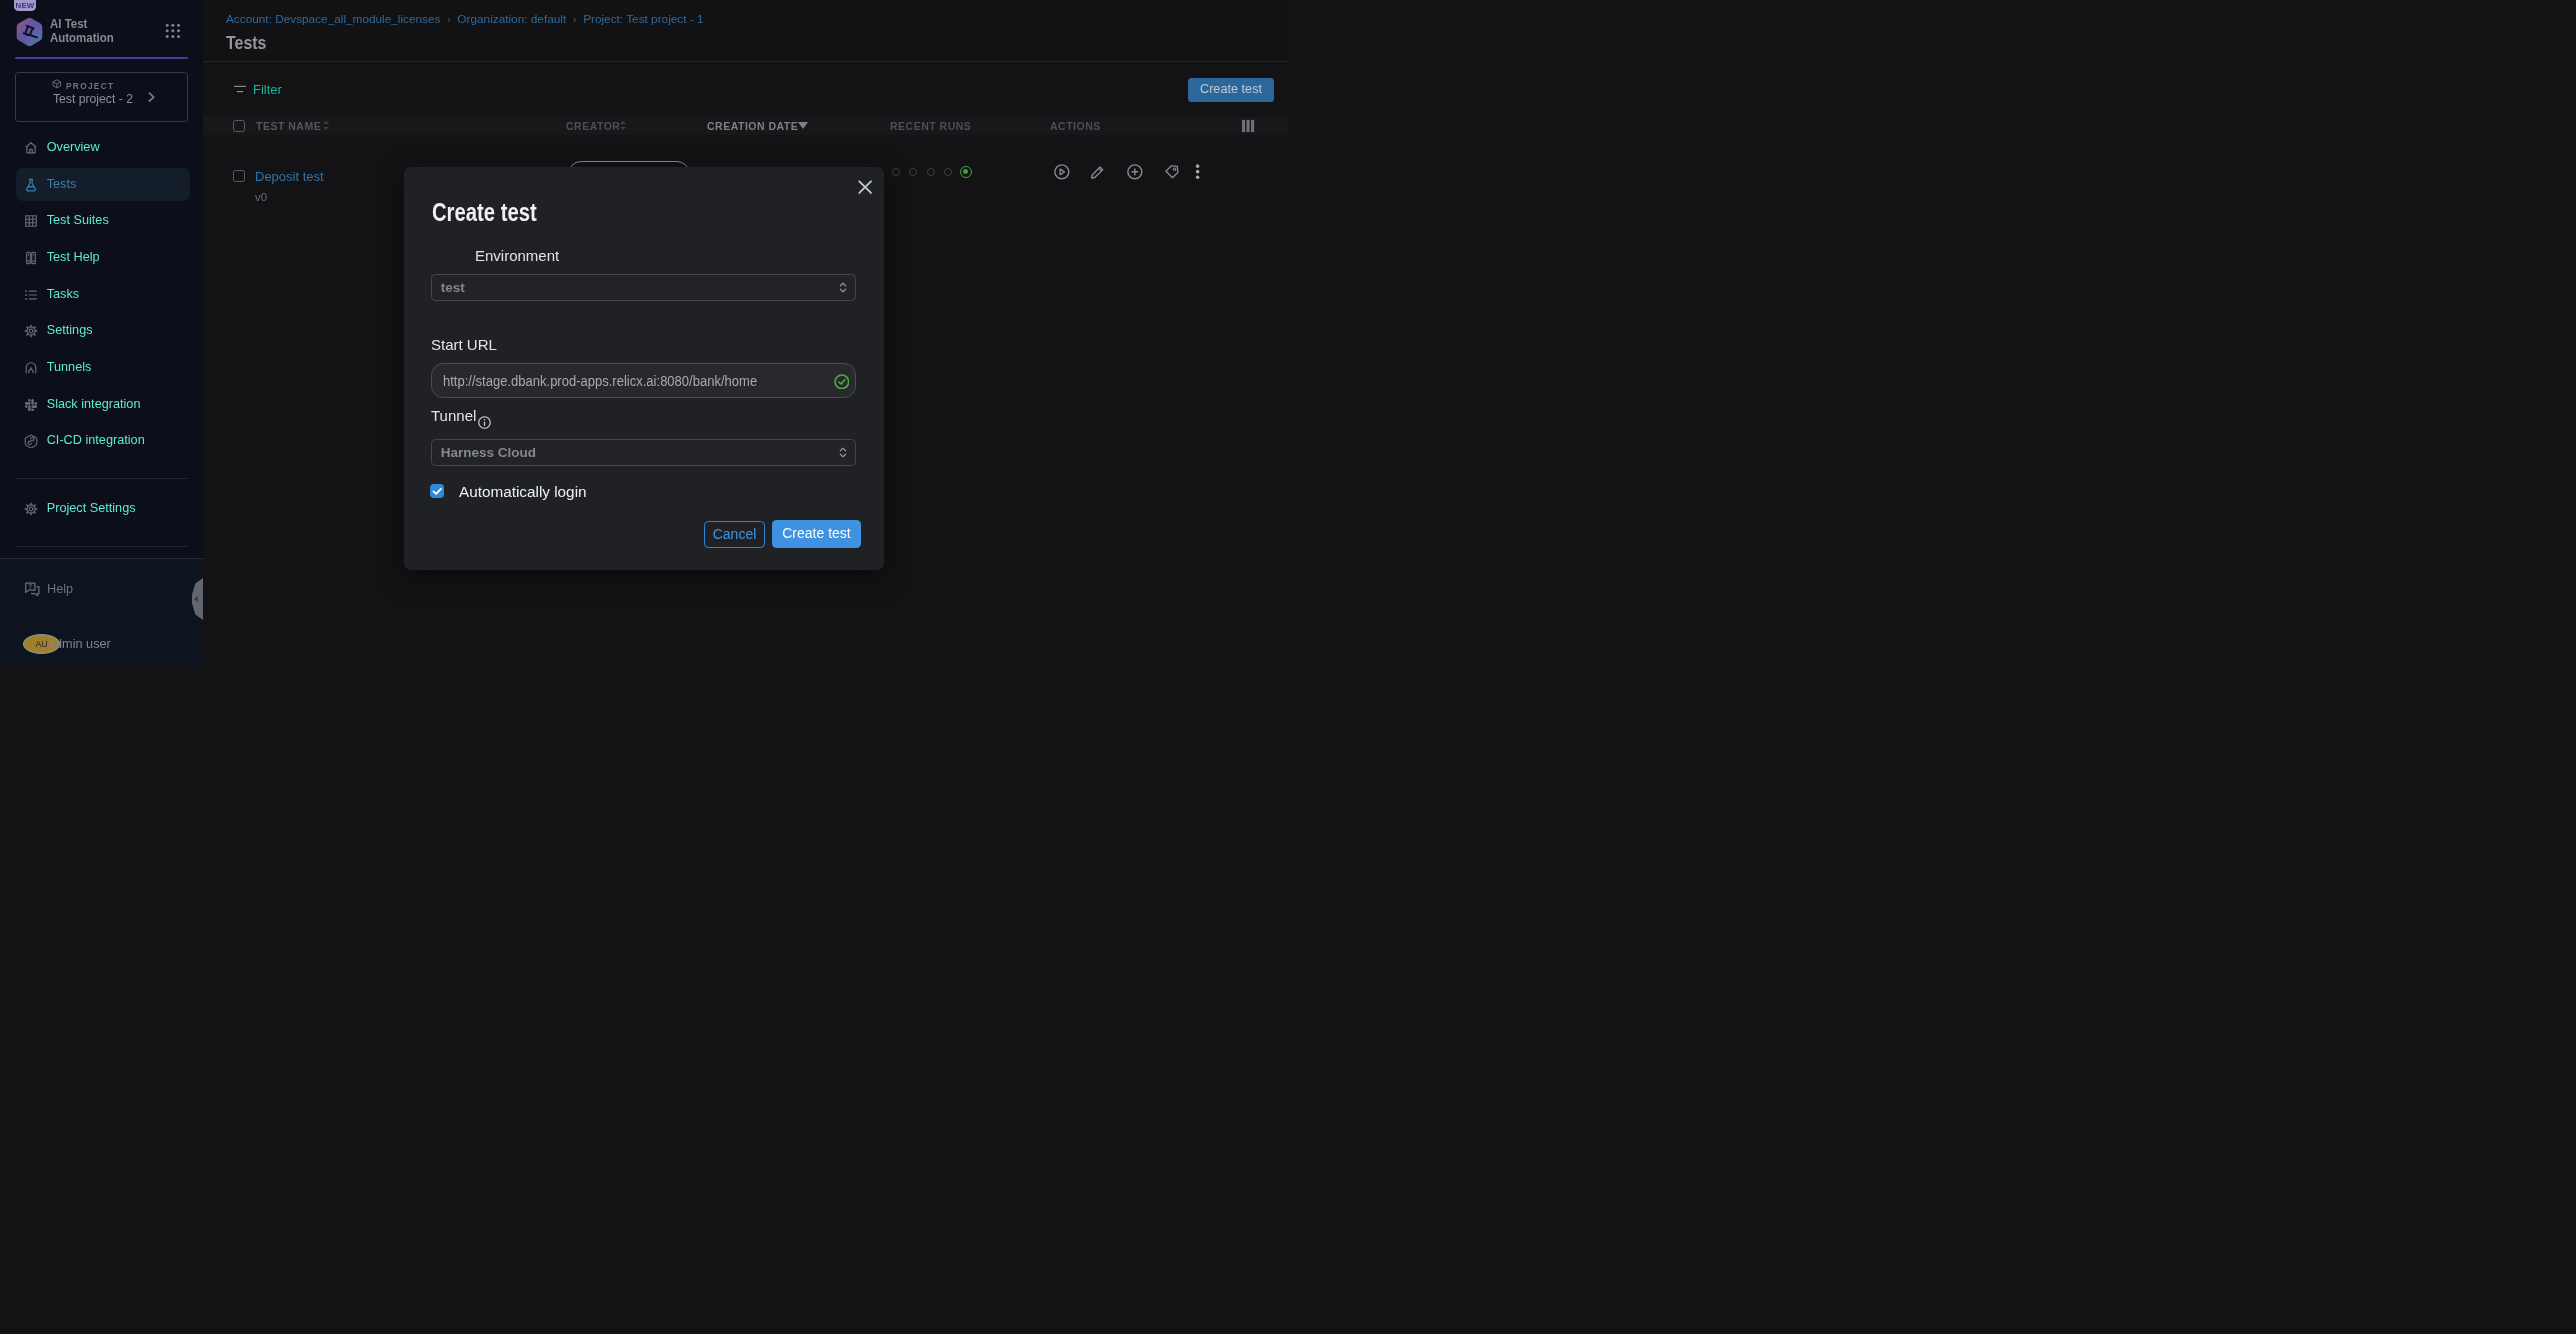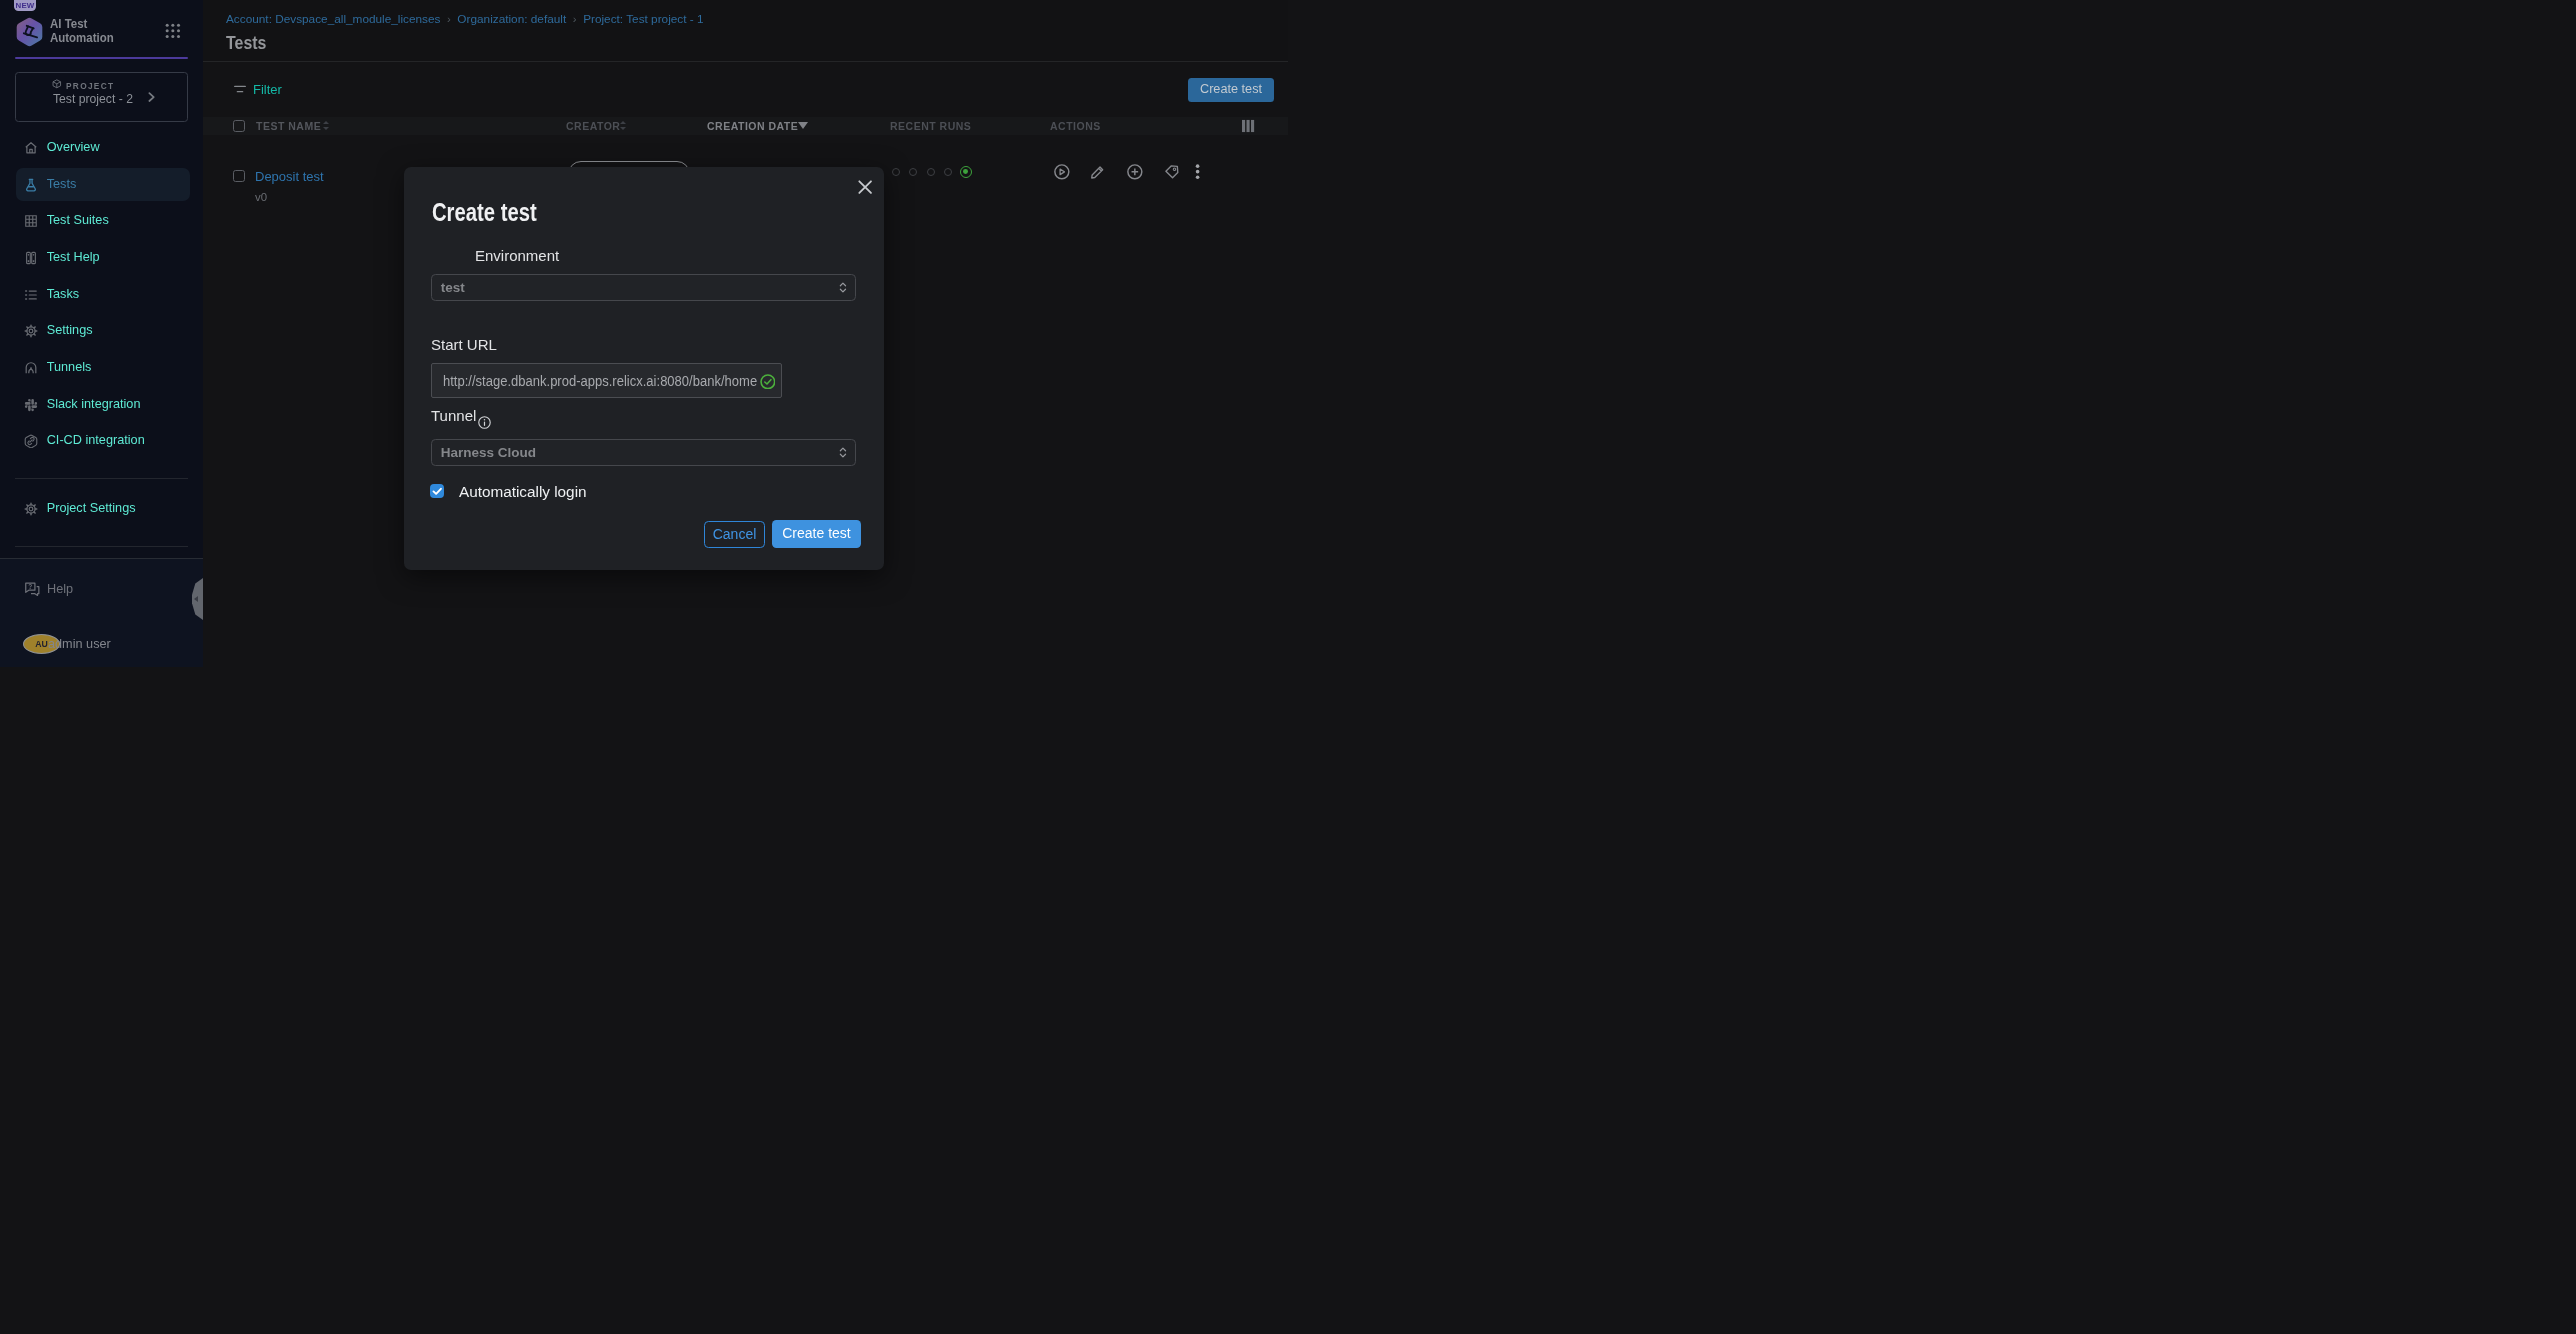--- a/index.html
+++ b/index.html
@@ -49,34 +49,34 @@
   #purplebar { position:absolute; left:15px; top:57px; width:173px; height:2.2px; background:#4c3a9b; border-radius:1.7px; }
   #projbox { position:absolute; left:15px; top:72px; width:173px; height:50px; border:0.9px solid #363b47; border-radius:3.5px; }
   #projlabel { position:absolute; left:50px; top:79px; font-size:8.3px; font-weight:700; color:#70747c; letter-spacing:1.3px; }
   #projname { position:absolute; left:37px; top:92px; font-size:12.2px; color:#8d9198; }
   .nav { position:absolute; left:15.7px; width:174px; height:33px; border-radius:7px; color:#5eead4; }
   .nav .lbl { position:absolute; left:31px; top:8.7px; font-size:12.7px; }
   .nav .ic { position:absolute; left:7.9px; top:9.6px; width:14px; height:14px; }
   .nav.sel { background:#141d2a; color:#3a7da6; }
   .sep { position:absolute; left:15px; width:173px; height:0.9px; background:#23262e; }
   #botpanel { position:absolute; left:0; top:558px; width:203px; height:109px; background:#0e1320; border-top:0.9px solid #282c34; }
-  #avatar { position:absolute; left:23px; top:634px; width:37px; height:20px; border-radius:50%; background:#9f812b; border:0.9px solid #8f9297; color:#23232f; font-size:8.7px; font-weight:700; text-align:center; line-height:19px; }
+  #avatar { position:absolute; left:23px; top:634px; width:37px; height:20px; border-radius:50%; background:#9f812b; border:0.9px solid #8f9297; color:#23232f; font-size:8.7px; font-weight:400; text-align:center; line-height:19px; }
   #adminlbl { position:absolute; left:48px; top:637px; font-size:12.7px; color:#83868d; }
   #collapser { position:absolute; left:192px; top:578px; width:11px; height:42px; background:#62666d; clip-path:polygon(100% 0, 30% 13%, 0 40%, 0 60%, 30% 87%, 100% 100%); }
   #collapser::after { content:""; position:absolute; left:2.2px; top:17.5px; width:0; height:0; border-top:3.5px solid transparent; border-bottom:3.5px solid transparent; border-right:4.8px solid #3a3d45; }
 
   
   #modal { position:absolute; left:404px; top:167px; width:480px; height:403px; background:#1f2125; border-radius:7px; box-shadow:0 7px 26px rgba(0,0,0,0.5); }
   #mclose { position:absolute; left:452px; top:10.5px; width:18.3px; height:18.3px; }
   #mtitle { position:absolute; left:28px; top:31px; font-size:25px; font-weight:700; color:#f0f1f3; transform:scaleX(0.81); transform-origin:left top; }
   .mlabel { position:absolute; left:27px; font-size:15px; color:#e3e4e6; }
   .mselect { position:absolute; left:27px; width:425px; height:27px; border:0.9px solid #45474c; border-radius:4.4px; background:#212327;font-weight:bold; }
   .mselect .val { position:absolute; left:8.7px; top:5.2px; font-size:13.5px; color:#85878b; }
   .updown { position:absolute; right:7.9px; top:6.1px; }
-  #urlinput { position:absolute; left:27px; top:196px; width:351px; height:35px; background:#27292d; border:0.9px solid #4b4d52; border-radius:2px; }
+  #urlinput { position:absolute; left:27px; top:196px; width:425px; height:35px; background:#27292d; border:0.9px solid #4b4d52; border-radius:12px; }
   #urlinput .val { position:absolute; left:11.4px; top:8.7px; font-size:14px; color:#a8aaae; transform:scaleX(0.93); transform-origin:left top; white-space:nowrap; }
   #mcheck { position:absolute; left:26px; top:317px; width:14.4px; height:14.4px; background:#2f89dc; border-radius:3.9px; }
   #mchecklbl { position:absolute; left:55px; top:316px; font-size:15.3px; color:#eff1f3; }
   #btncancel { position:absolute; left:300px; top:354px; width:61px; height:27px; border:1.2px solid #2f86d9; border-radius:4.4px; color:#3f94e4; font-size:14px; text-align:center; line-height:24.5px; }
   #btncreate { position:absolute; left:368px; top:353px; width:89px; height:27.5px; background:#3e92df; border-radius:4.4px; color:#fdfdfe; font-size:14px; text-align:center; line-height:27.5px; }
 </style>
 </head>
 <body>
 <div id="app">
 

